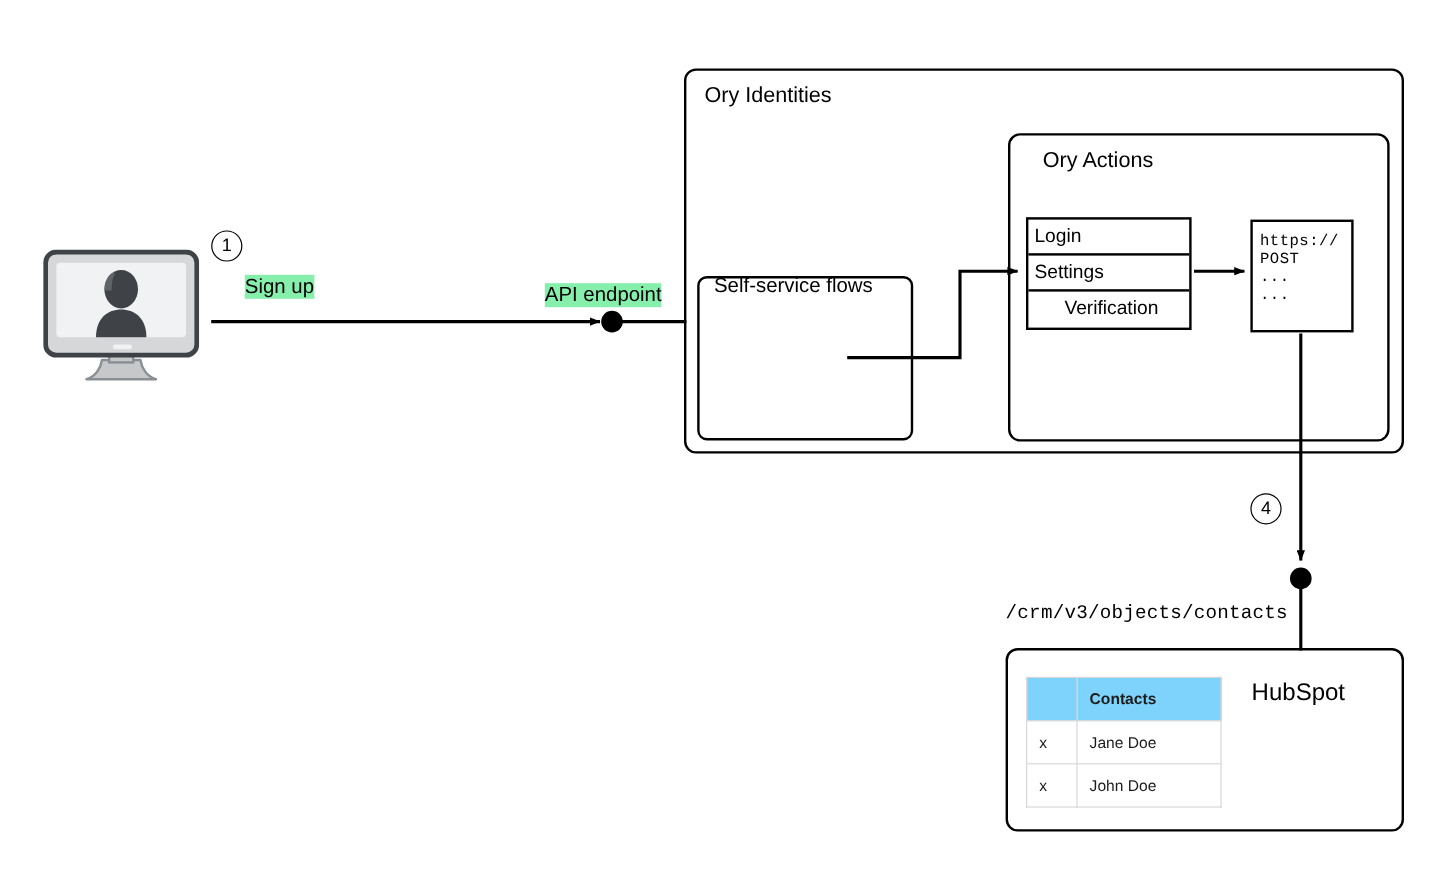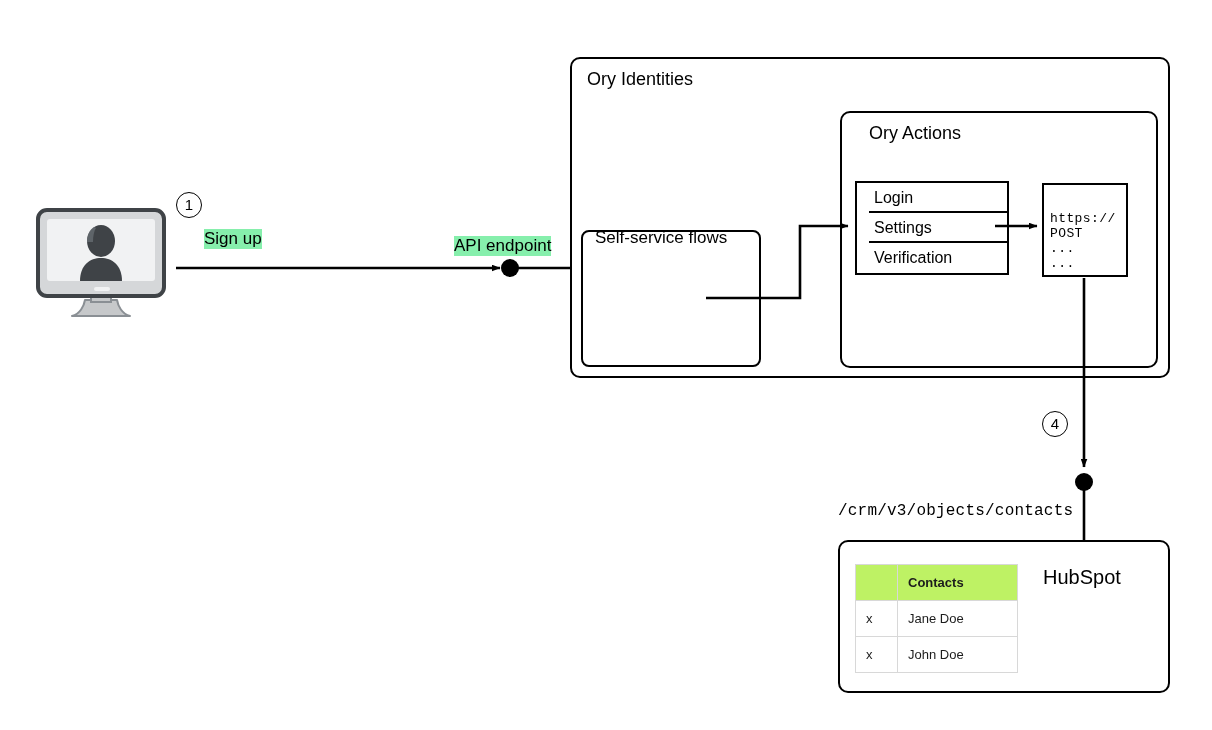--- a/index.html
+++ b/index.html
@@ -45,47 +45,46 @@
     position: absolute;
     font-size: 17px;
     white-space: nowrap;
     color: #000;
   }
 
   
   #flows-list {
     position: absolute;
     left: 855px; top: 181px;
-    width: 154px;
-    border: 2px solid #000;
-    background: #fff;
-    box-sizing: border-box;
-    padding-left: 12px;
+    width: 138px;
+    border: 2px solid #000;
+    background: #fff;
+    box-sizing: border-box;
   }
   .flow-row {
     height: 30px;
     line-height: 30px;
     padding-left: 5px;
     font-size: 16px;
     border-bottom: 2px solid #000;
     box-sizing: border-box;
     white-space: nowrap;
     color: #000;
   }
-  .flow-row:last-child { border-bottom: none; }
+  .flow-row:last-child { border-bottom: none; margin-left: 25px; }
 
   
   #code-box {
     position: absolute;
     left: 1042px; top: 183px;
     width: 86px; height: 94px;
     border: 2px solid #000;
     background: #fff;
     box-sizing: border-box;
-    padding: 26px 0 0 6px;
+    padding: 8px 0 0 6px;
   }
   .code-line {
     font-family: "Liberation Mono", "DejaVu Sans Mono", monospace;
     font-size: 13px;
     line-height: 15px;
     letter-spacing: 0.4px;
     white-space: pre;
     color: #000;
   }
 
@@ -137,21 +136,21 @@
     background: #fff;
   }
   #contacts-table th, #contacts-table td {
     border: 1px solid #d8d8d8;
     font-size: 13px;
     color: #1c1c1c;
     text-align: left;
     box-sizing: border-box;
   }
   #contacts-table th {
-    background: #bef264;
+    background: #7dd3fc;
     font-weight: bold;
     height: 36px;
     padding: 0 10px;
   }
   #contacts-table td {
     height: 36px;
     padding: 0 10px;
     font-weight: normal;
   }
   .col-narrow { width: 42px; }

